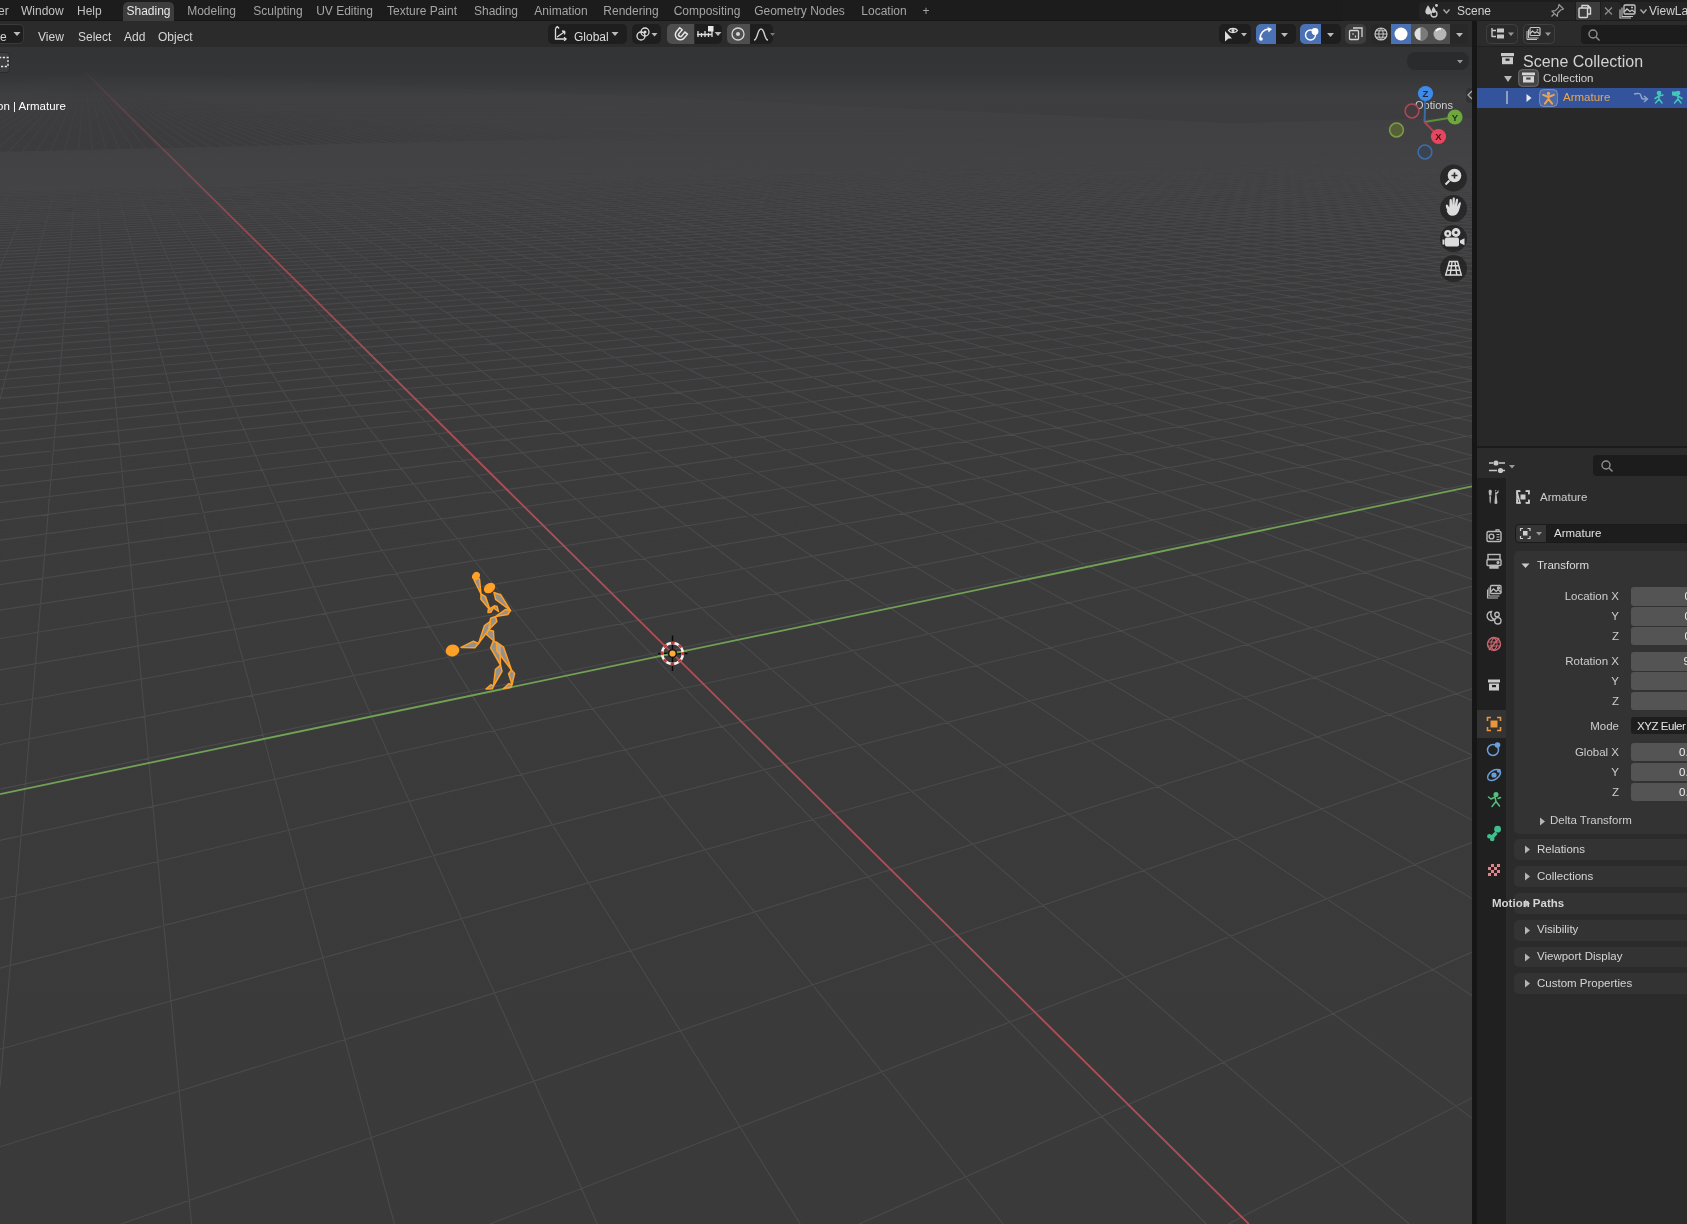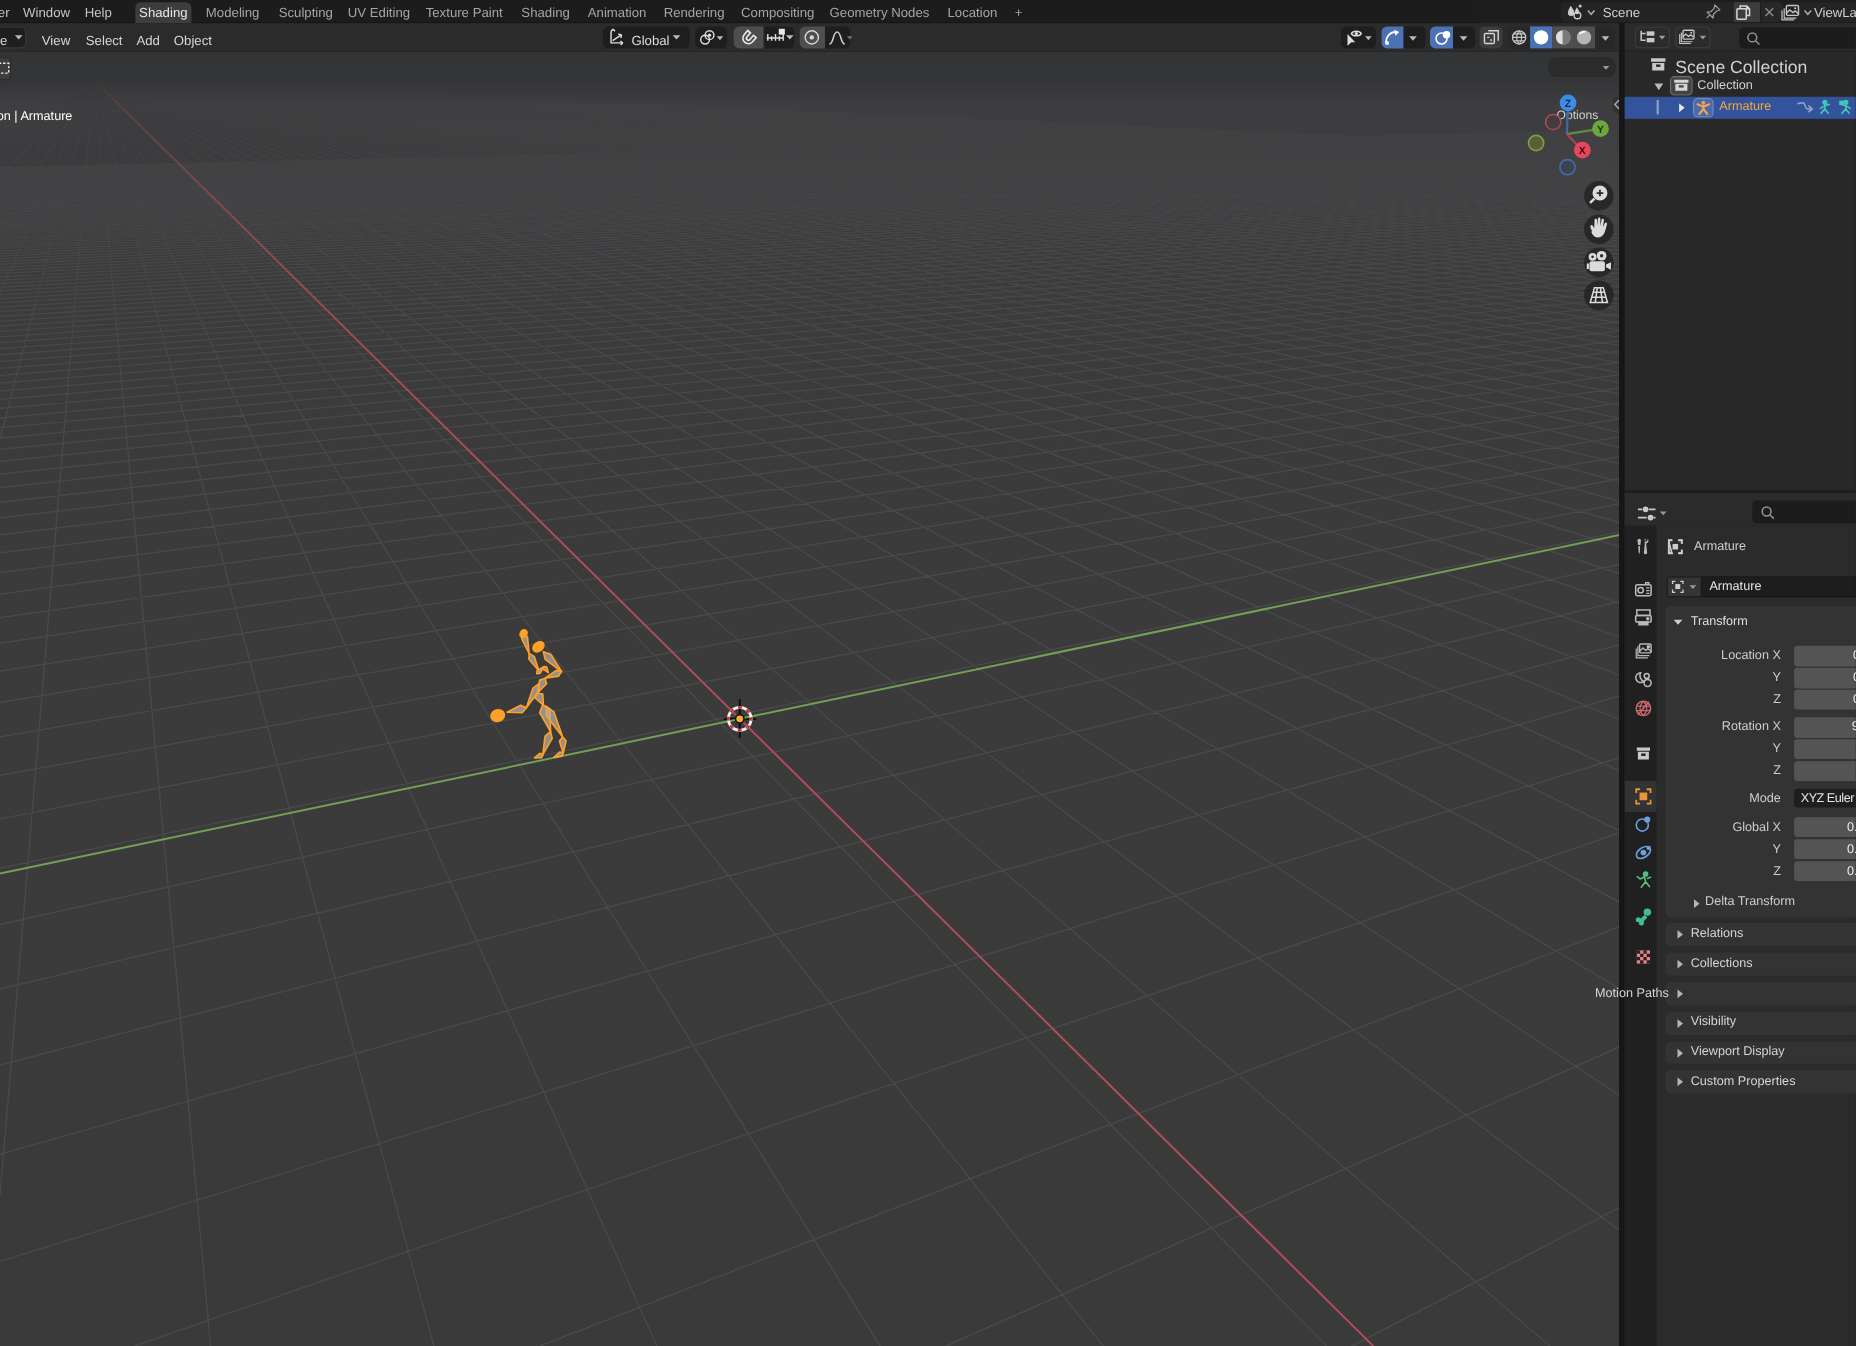--- a/index.html
+++ b/index.html
@@ -536,21 +536,21 @@
 <div style="position:absolute;left:1537px;top:843.9px;color:#d5d5d5;font-size:11.5px;font-weight:400;white-space:nowrap;line-height:1;">Relations</div>
 <div class="abs" style="left:1513.5px;top:866.1999999999999px;width:174px;height:20.8px;background:#333334;border-radius:5px 0 0 5px"></div>
 <svg class="abs" style="left:1523px;top:871.1999999999999px" width="9" height="11" viewBox="0 0 9 11">
     <path d="M2 1.5l5 4-5 4z" fill="#b5b5b5"></path>
   </svg>
 <div style="position:absolute;left:1537px;top:870.6999999999999px;color:#d5d5d5;font-size:11.5px;font-weight:400;white-space:nowrap;line-height:1;">Collections</div>
 <div class="abs" style="left:1513.5px;top:893.0px;width:174px;height:20.8px;background:#333334;border-radius:5px 0 0 5px"></div>
 <svg class="abs" style="left:1523px;top:898.0px" width="9" height="11" viewBox="0 0 9 11">
     <path d="M2 1.5l5 4-5 4z" fill="#b5b5b5"></path>
   </svg>
-<div style="position:absolute;left:1450px;top:897.5px;color:#d5d5d5;font-size:11.5px;font-weight:400;white-space:nowrap;line-height:1;">Motion Paths</div>
+<div style="position:absolute;left:1492px;top:897.5px;color:#d5d5d5;font-size:11.5px;font-weight:700;white-space:nowrap;line-height:1;">Motion Paths</div>
 <div class="abs" style="left:1513.5px;top:919.8px;width:174px;height:20.8px;background:#333334;border-radius:5px 0 0 5px"></div>
 <svg class="abs" style="left:1523px;top:924.8px" width="9" height="11" viewBox="0 0 9 11">
     <path d="M2 1.5l5 4-5 4z" fill="#b5b5b5"></path>
   </svg>
 <div style="position:absolute;left:1537px;top:924.3px;color:#d5d5d5;font-size:11.5px;font-weight:400;white-space:nowrap;line-height:1;">Visibility</div>
 <div class="abs" style="left:1513.5px;top:946.6px;width:174px;height:20.8px;background:#333334;border-radius:5px 0 0 5px"></div>
 <svg class="abs" style="left:1523px;top:951.6px" width="9" height="11" viewBox="0 0 9 11">
     <path d="M2 1.5l5 4-5 4z" fill="#b5b5b5"></path>
   </svg>
 <div style="position:absolute;left:1537px;top:951.1px;color:#d5d5d5;font-size:11.5px;font-weight:400;white-space:nowrap;line-height:1;">Viewport Display</div>

